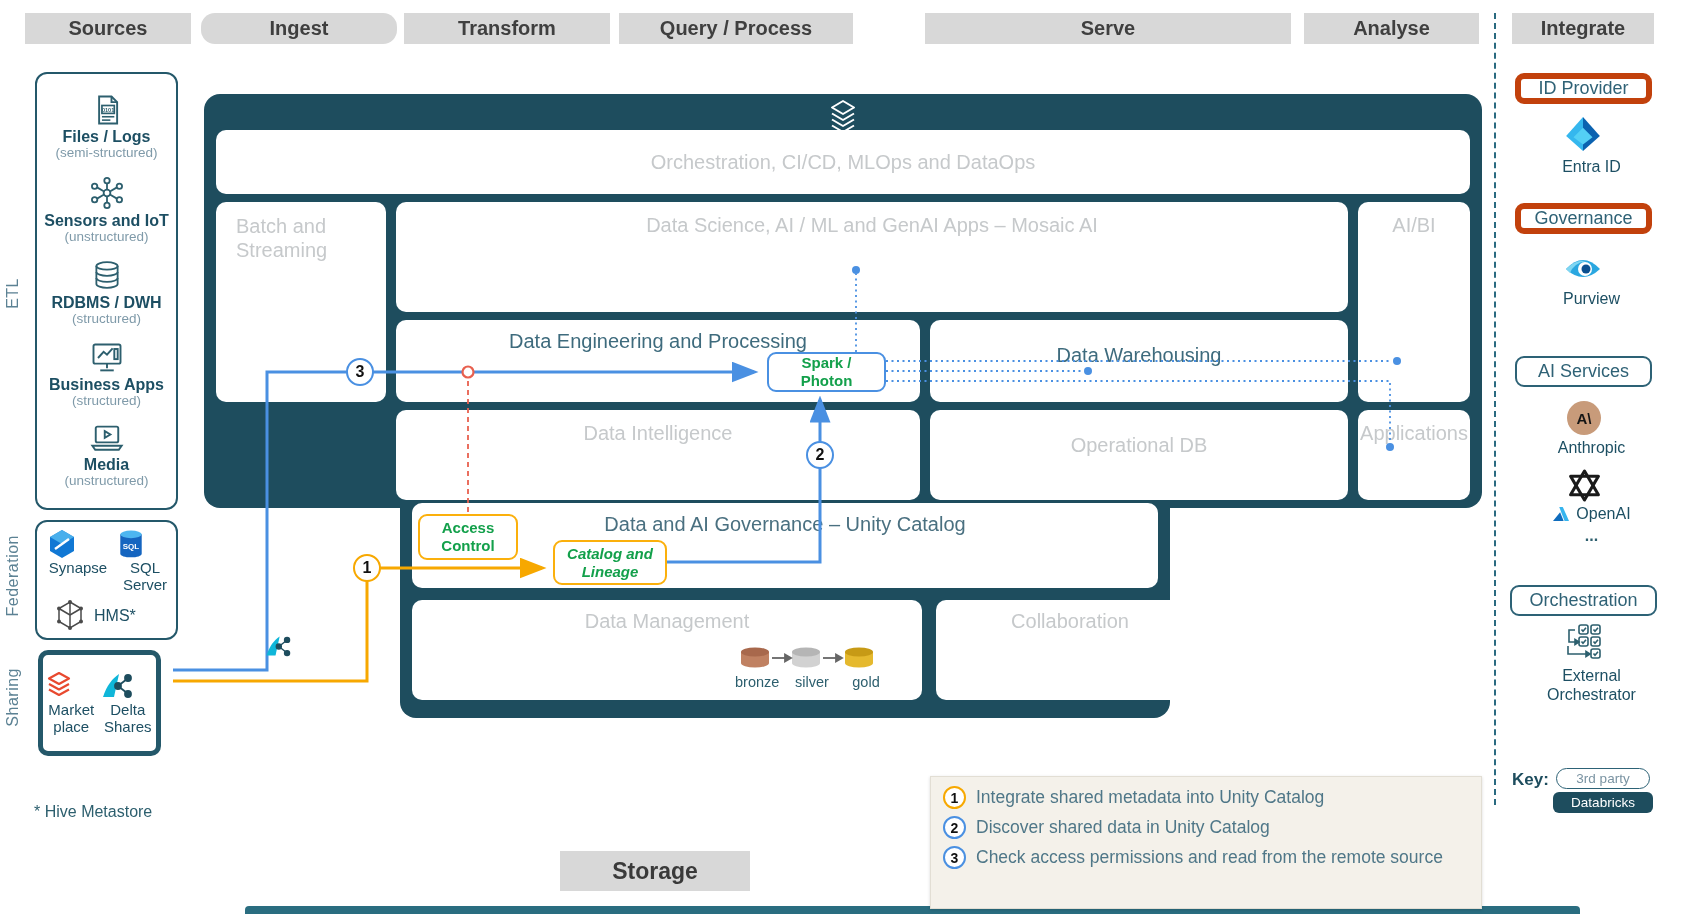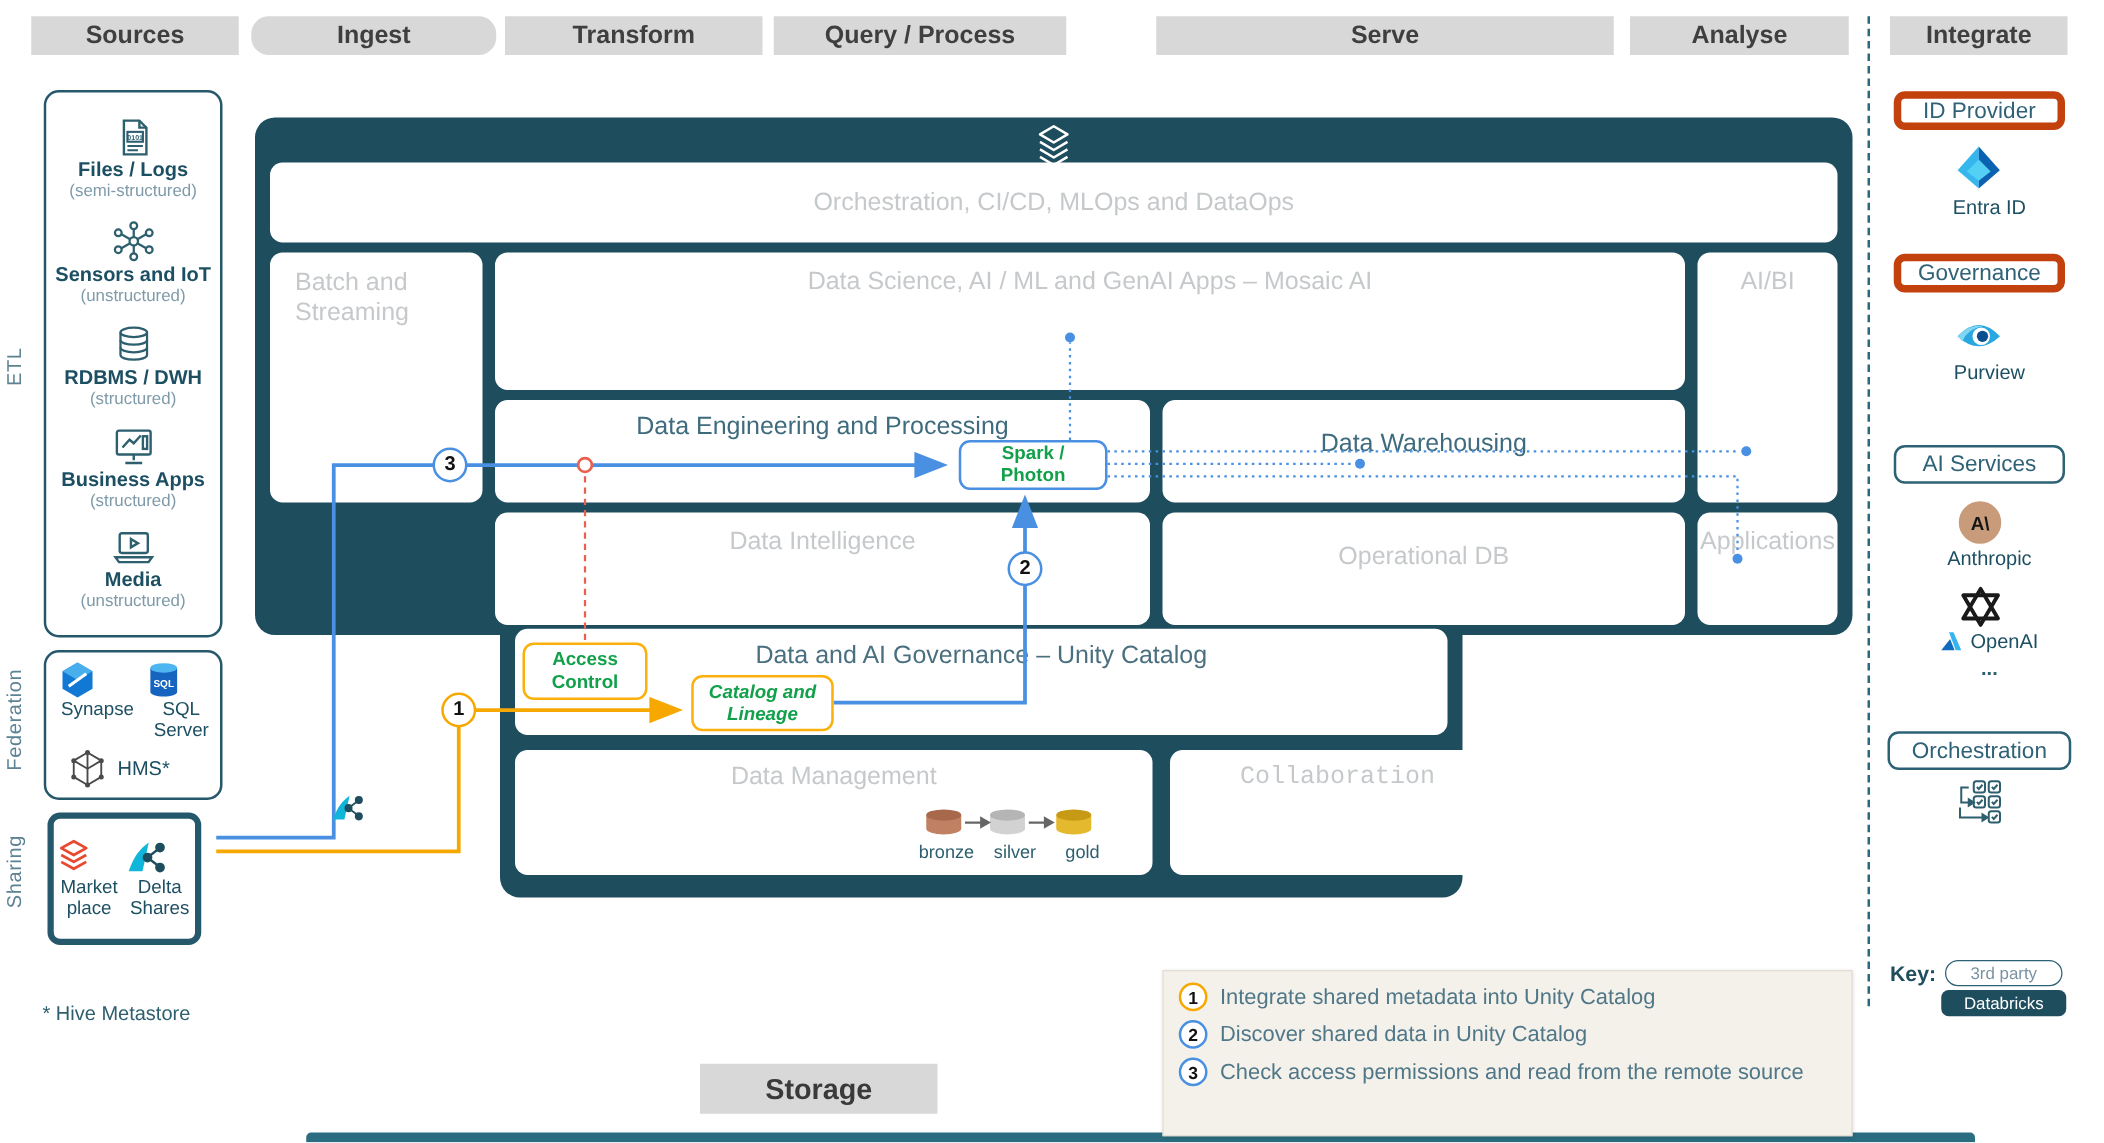--- a/index.html
+++ b/index.html
@@ -230,21 +230,21 @@
   <div class="wbox gray-t" style="left:396px;top:410px;width:524px;height:90px;padding-top:12px;"><span>Data Intelligence</span></div>
 
   <div class="wbox gray-t" style="left:930px;top:410px;width:418px;height:90px;padding-top:24px;"><span>Operational DB</span></div>
 
   <div class="wbox gray-t" style="left:1358px;top:410px;width:112px;height:90px;padding-top:12px;"><span>Applications</span></div>
 
   <div class="wbox" style="left:412px;top:503px;width:746px;height:85px;padding-top:10px;color:#4a7080;font-size:20px;"><span>Data and AI Governance – Unity Catalog</span></div>
 
   <div class="wbox gray-t" style="left:412px;top:600px;width:510px;height:100px;padding-top:10px;"><span>Data Management</span></div>
 
-  <div class="wbox gray-t" style="left:936px;top:600px;width:268px;height:100px;padding-top:10px;font-family:Liberation Mono, monospace;"><span>Collaboration</span></div>
+  <div class="wbox gray-t" style="left:936px;top:600px;width:268px;height:100px;padding-top:10px;"><span>Collaboration</span></div>
 
   <div style="position:absolute;left:735px;top:647px;z-index:6;">
     <svg width="150" height="26" viewBox="0 0 150 26">
       <path d="M6,5 v11 a14,4.5 0 0 0 28,0 v-11" fill="#c08162"></path>
         <ellipse cx="20" cy="5" rx="14" ry="4.5" fill="#a8684c"></ellipse>
       <path d="M57,5 v11 a14,4.5 0 0 0 28,0 v-11" fill="#d2d2d2"></path>
         <ellipse cx="71" cy="5" rx="14" ry="4.5" fill="#b5b5b5"></ellipse>
       <path d="M110,5 v11 a14,4.5 0 0 0 28,0 v-11" fill="#e5b92e"></path>
         <ellipse cx="124" cy="5" rx="14" ry="4.5" fill="#c79a15"></ellipse>
       <g stroke="#666" stroke-width="1.8" fill="#666">
@@ -397,21 +397,21 @@
   <div class="int-label" style="left:1500px;top:438px;">Anthropic</div>
 
   <div style="position:absolute;left:1567px;top:468px;">
     <svg width="35" height="35" viewBox="0 0 34 34">
       <g stroke="#1a1a1a" stroke-width="3" fill="none" stroke-linejoin="round">
         <polygon points="17,3 30.5,26 3.5,26"></polygon>
         <polygon points="17,31 3.5,8 30.5,8"></polygon>
       </g>
     </svg>
   </div>
-  <div style="position:absolute;left:1500px;top:505px;width:183px;display:flex;align-items:flex-start;justify-content:center;gap:6px;">
+  <div style="position:absolute;left:1500px;top:505px;width:183px;display:flex;align-items:center;justify-content:center;gap:6px;">
     <svg width="18" height="16" viewBox="0 0 20 18">
       <path d="M8,1 L12,1 L19,17 L14,17 Z" fill="#35b4ee"></path>
       <path d="M9,7 L13,17 L1,17 Z" fill="#0f6cbd"></path>
     </svg>
     <span style="font-size:16px;color:#1d4f63;">OpenAI</span>
   </div>
   <div class="int-label" style="left:1500px;top:526px;font-weight:bold;color:#2d5f6e;">...</div>
 
   <div class="pill teal" style="left:1510px;top:585px;width:147px;height:31px;">
       <span>Orchestration</span>
@@ -425,20 +425,24 @@
         <rect x="13" y="13" width="9" height="9" rx="2"></rect>
         <rect x="25" y="13" width="9" height="9" rx="2"></rect>
         <rect x="25" y="25" width="9" height="9" rx="2"></rect>
         <path d="M15.5,5.5 l1.5,1.7 3,-3.4 M27.5,5.5 l1.5,1.7 3,-3.4 M15.5,17.5 l1.5,1.7 3,-3.4 M27.5,17.5 l1.5,1.7 3,-3.4 M27.5,29.5 l1.5,1.7 3,-3.4"></path>
         <path d="M9,6 H3 V18 H10 M2,22 V30 H21"></path>
         <polygon points="9,15.5 13,18 9,20.5" fill="#2d5f6e"></polygon>
         <polygon points="20,27.5 24,30 20,32.5" fill="#2d5f6e"></polygon>
       </g>
     </svg>
   </div>
+  <div class="int-label" style="left:1500px;top:666px;">
+    <div>External</div>
+    <div>Orchestrator</div>
+  </div>
 
   <div style="position:absolute;left:1512px;top:770px;font-size:17px;font-weight:bold;color:#1e4d5e;">Key:</div>
   <div style="position:absolute;left:1556px;top:768px;width:94px;height:21px;border:1.6px solid #2d6276;border-radius:11px;box-sizing:border-box;display:flex;align-items:center;justify-content:center;font-size:13.5px;color:#7a93a2;background:#fff;">
       <span>3rd party</span>
     </div>
   <div style="position:absolute;left:1553px;top:792px;width:100px;height:21px;background:#1e4d5e;border-radius:6px;display:flex;align-items:center;justify-content:center;font-size:13.5px;color:#ffffff;">
       <span>Databricks</span>
     </div>
 
 </div>

